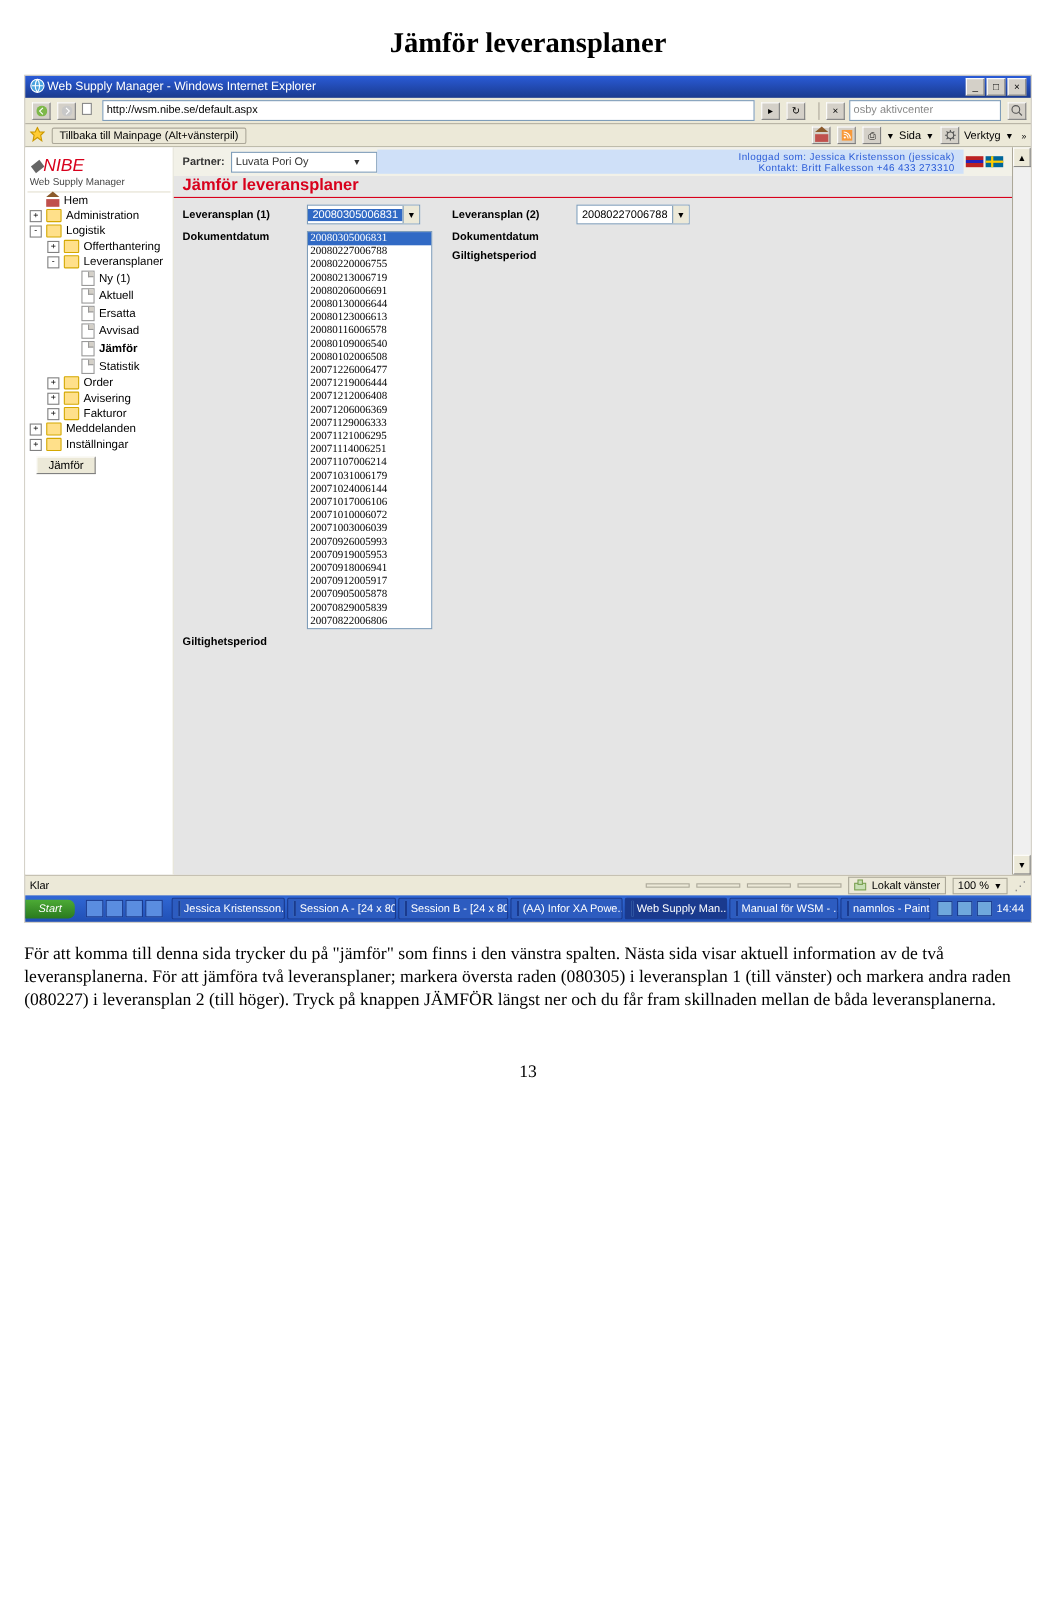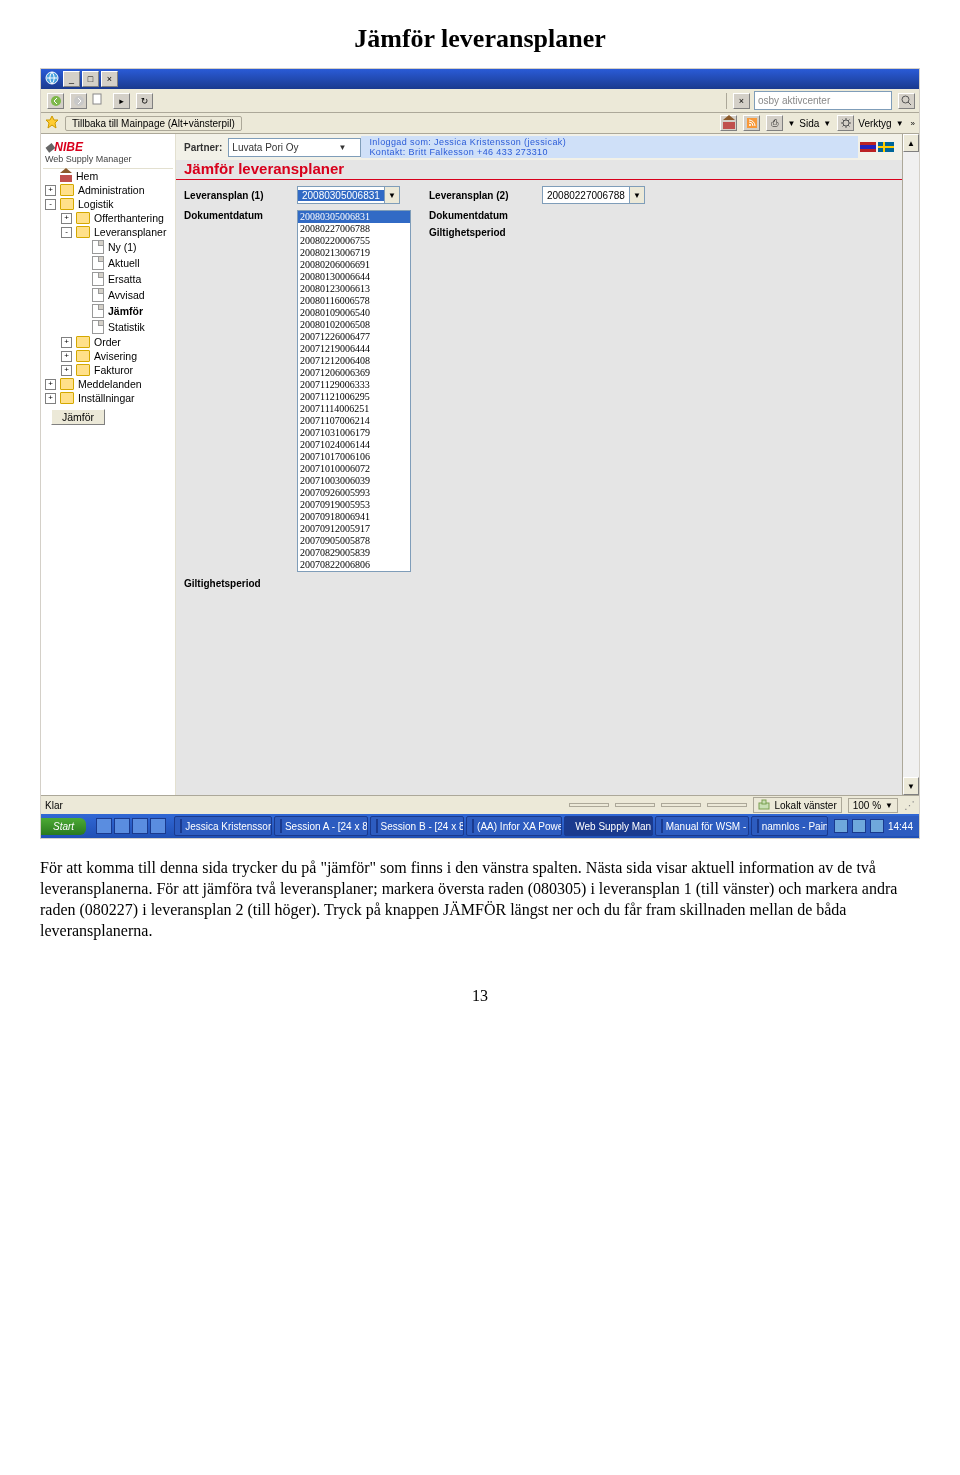--- a/index.html
+++ b/index.html
@@ -1,33 +1,33 @@
 <!DOCTYPE html>
 <html><head>
 <meta charset="utf-8">
 <style>
   body{margin:0;font-family:"Times New Roman",serif;background:#fff;color:#000;width:960px}
-  .doc{padding:18px 40px 20px}
+  .doc{padding:18px 22px 20px}
   .doc-title{font-size:26px;font-weight:700;text-align:center;margin:6px 0 14px}
   .shot{border:1px solid #999;background:#d4d0c8;font-family:Tahoma,Arial,sans-serif;font-size:10px;color:#000;margin:0 0 18px}
   .titlebar{background:linear-gradient(#2a5bd7,#1a3a8e);color:#fff;display:flex;align-items:center;padding:2px 4px;font-size:11px}
   .titlebar .t{flex:1}
   .titlebar .winbtn,.tb-btn{width:15px;height:14px;background:#d4d0c8;border:1px solid #fff;border-right-color:#808080;border-bottom-color:#808080;margin-left:2px;display:inline-flex;align-items:center;justify-content:center;font-size:9px;color:#000}
   .toolbar{background:#ece9d8;border-bottom:1px solid #aca899;display:flex;align-items:center;padding:2px 4px;gap:4px}
   .tb-ico{width:16px;height:16px;display:inline-block}
   .field{border:1px solid #7f9db9;background:#fff;padding:1px 3px;height:15px;display:inline-flex;align-items:center}
   .ie-bar{display:flex;align-items:center}
   .addr{flex:1;display:flex;align-items:center;gap:4px}
   .search{display:flex;align-items:center;gap:4px;margin-left:8px}
   .toolbar .lbl{color:#000}
   .btn{background:#ece9d8;border:1px solid #aca899;border-radius:2px;padding:1px 6px;font-size:10px;cursor:pointer}
   .app{display:flex;background:#fff}
   .sidebar{width:130px;background:#fff;border-right:1px solid #e3e0d0;padding:2px;font-size:10.5px}
   .logo{padding:4px 2px;border-bottom:1px solid #e3e0d0}
-  .logo .nibe{color:#d8001c;font-weight:700;font-size:12px;font-style:italic}
+  .logo .nibe{color:#d8001c;font-weight:400;font-size:16px;font-style:italic}
   .logo .sub{font-size:9px;color:#444}
   .tree .node{display:flex;align-items:center;gap:4px;padding:1px 0;white-space:nowrap}
   .tree .lvl1{padding-left:2px}
   .tree .lvl2{padding-left:18px}
   .tree .lvl3{padding-left:34px}
   .tree .bold{font-weight:700}
   .pm{width:9px;height:9px;border:1px solid #808080;background:#fff;display:inline-flex;align-items:center;justify-content:center;font-size:8px;line-height:1;color:#000}
   .ic-folder{width:12px;height:10px;background:#ffe08a;border:1px solid #d4a800;border-radius:1px;display:inline-block}
   .ic-home{width:12px;height:12px;display:inline-block;position:relative}
   .ic-home:before{content:"";position:absolute;left:0;bottom:0;width:12px;height:7px;background:#c0504d}
@@ -81,20 +81,21 @@
 
   <div class="shot mainouter">
 
     <div class="titlebar">
       <span class="tb-ico">
         <svg width="14" height="14">
             <circle cx="7" cy="7" r="6" fill="#4aa3df" stroke="#fff"></circle>
             <path d="M2 7h10M7 1a10 10 0 0 1 0 12M7 1a10 10 0 0 0 0 12" stroke="#fff" stroke-width="1" fill="none"></path>
           </svg>
       </span>
+      <span class="t">Web Supply Manager - Windows Internet Explorer</span>
       <span class="winbtn">_</span>
       <span class="winbtn">□</span>
       <span class="winbtn">×</span>
     </div>
 
     <div class="toolbar ie-bar">
       <span class="tb-btn">
         <svg width="10" height="10">
             <circle cx="5" cy="5" r="5" fill="#7db84a"></circle>
             <path d="M6 2L3 5l3 3" stroke="#fff" fill="none"></path>
@@ -104,20 +105,23 @@
         <svg width="10" height="10">
             <circle cx="5" cy="5" r="5" fill="#c8c8c8"></circle>
             <path d="M4 2l3 3-3 3" stroke="#fff" fill="none"></path>
           </svg>
       </span>
       <div class="addr">
         <span class="tb-ico">
             <svg width="12" height="12">
               <rect x="2" y="1" width="8" height="10" fill="#fff" stroke="#888"></rect>
             </svg>
+          </span>
+        <span class="field" style="flex:1">
+            <span>http://wsm.nibe.se/default.aspx</span>
           </span>
         <span class="tb-btn">▸</span>
         <span class="tb-btn">↻</span>
       </div>
       <div class="search">
         <span style="width:1px;height:16px;background:#aca899"></span>
         <span class="tb-btn">×</span>
         <span class="field" style="width:130px">
             <span style="color:#888">osby aktivcenter</span>
           </span>
@@ -258,21 +262,21 @@
 
       <div class="main">
         <div class="mainhead">
           <div class="partner">
             <span class="lab" style="width:auto">Partner:</span>
             <span class="field" style="padding-right:14px">
               <span>Luvata Pori Oy</span>
               <span style="margin-left:40px;font-size:8px">▼</span>
             </span>
           </div>
-          <div style="flex:1;text-align:left" class="headerbanner">
+          <div style="flex:1;text-align:right" class="headerbanner">
             <div>Inloggad som: Jessica Kristensson (jessicak)</div>
             <div>Kontakt: Britt Falkesson +46 433 273310</div>
           </div>
           <span style="width:16px;height:10px;background:linear-gradient(#b22 33%,#22b 33% 66%,#b22 66%);display:inline-block;margin:0 2px"></span>
           <span style="width:16px;height:10px;background:#069;display:inline-block;position:relative">
                 <span style="position:absolute;left:5px;top:0;width:2px;height:10px;background:#fc0"></span>
                 <span style="position:absolute;left:0;top:4px;width:16px;height:2px;background:#fc0"></span>
               </span>
         </div>
         <div class="pagetitle">Jämför leveransplaner</div>

